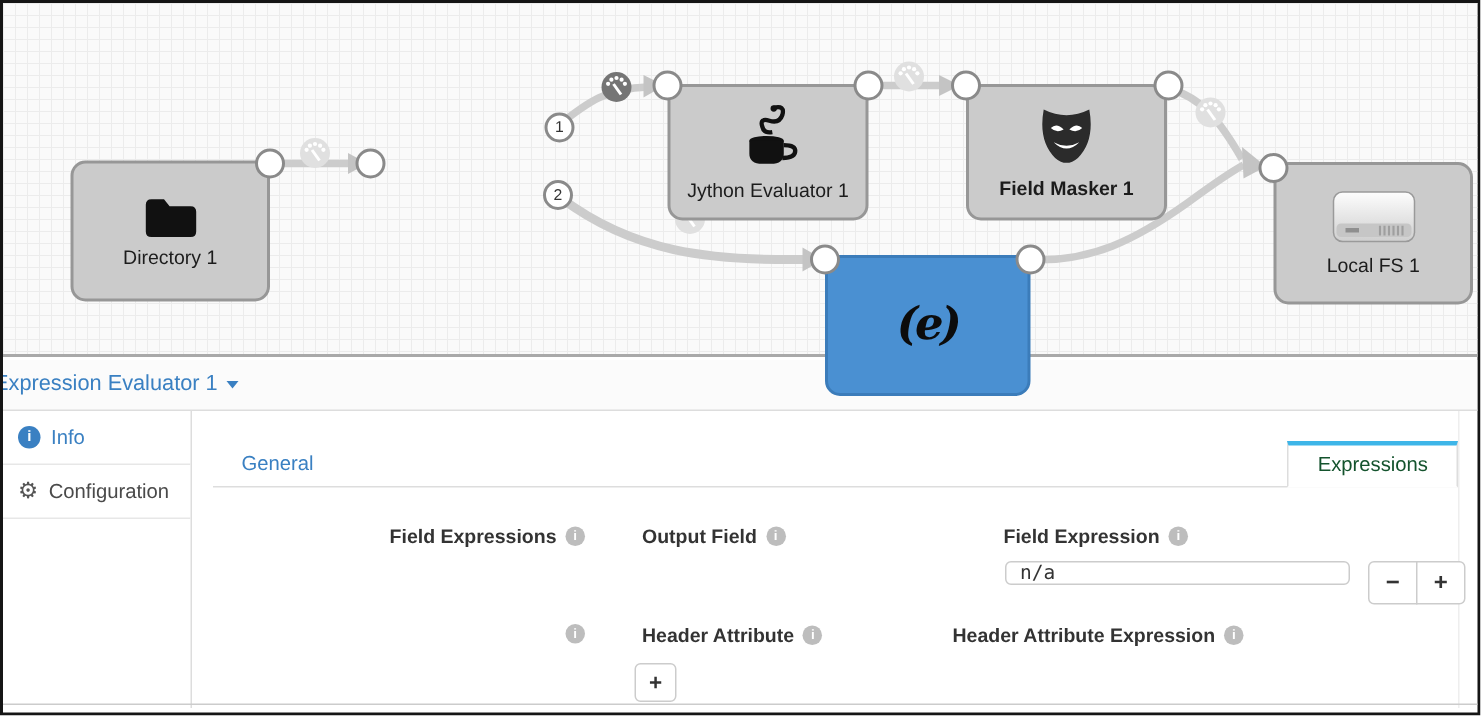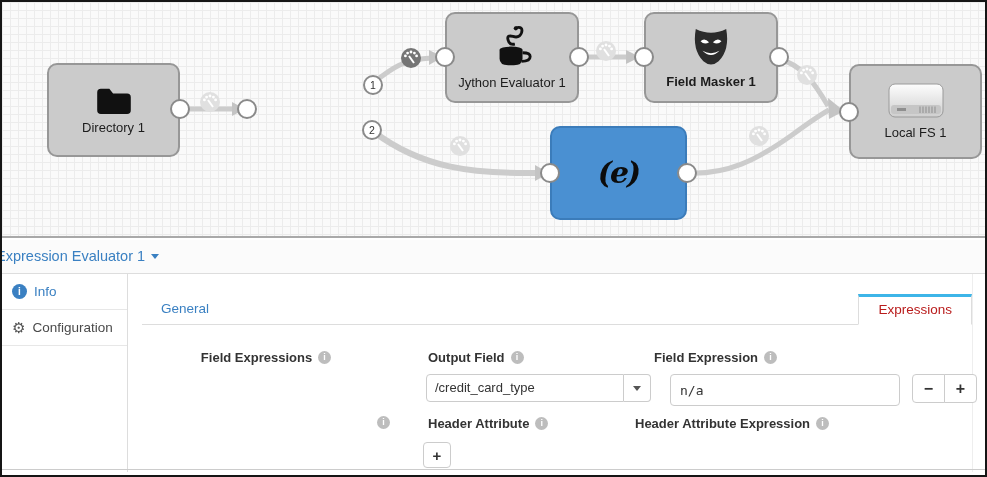--- a/index.html
+++ b/index.html
@@ -20,21 +20,21 @@
       linear-gradient(90deg, #ececec 1px, transparent 1px);
     background-size: 8px 8px;
     border-bottom: 2px solid #a9a9a9;
   }
   #links { position: absolute; left:0; top:0; z-index: 1; }
 
   .node {
     position: absolute; z-index: 2;
     background: #cbcbcb; border: 2px solid #979797; border-radius: 10px;
     display: flex; flex-direction: column; align-items: center; justify-content: center;
-    gap: 6px; color: #1c1c1c; font-size: 13px; text-align: center; cursor: pointer;
+    gap: 6px; color: #1c1c1c; font-size: 13px; text-align: center; cursor: pointer; margin-top: 44px;
   }
   .node .nlabel { line-height: 15px; }
   .node-blue { background: #4a90d2; border-color: #3b7cba; color: #fff; }
   .e-glyph { font-family: "DejaVu Serif", serif; font-style: italic; font-weight: bold;
              font-size: 30px; line-height: 30px; color: #0c0c0c; letter-spacing: -2px; }
 
   .port {
     position: absolute; z-index: 3; width: 20px; height: 20px; border-radius: 50%;
     background: #fff; border: 2px solid #8a8a8a; cursor: pointer;
     font-size: 10.5px; line-height: 16px; text-align: center; color: #333;
@@ -69,21 +69,21 @@
   }
   .gear-glyph { font-size: 15px; color: #555; line-height: 15px; }
 
   #tabs-row {
     position: absolute; left: 140px; top: 292px; width: 830px; height: 31px;
     display: flex; align-items: stretch; border-bottom: 1px solid #ddd; justify-content: space-between;
   }
   .tab { font-size: 13.5px; padding: 7px 19px; cursor: pointer; }
   .tab-inactive { color: #3a80c2; }
   .tab-active {
-    color: #b91c1c; background: #fff; margin-bottom: -1px;
+    color: #14532d; background: #fff; margin-bottom: -1px;
     border-top: 3px solid #3db5e8; border-left: 1px solid #ddd; border-right: 1px solid #ddd;
     border-bottom: 1px solid #fff; padding-top: 5px;
   }
 
   #panel-right-edge { position:absolute; left:970px; top:272px; height:198px; border-left:1px solid #eee; }
   #panel-bottom-line { position:absolute; left:0; top:467px; width:987px; border-top:1px solid #ccc; }
 
   .flabel { position: absolute; font-size: 13px; font-weight: bold; color: #333;
             display: inline-flex; align-items: center; gap: 6px; }
   .flabel.right { justify-content: flex-end; text-align: right; }
@@ -100,21 +100,21 @@
   }
   .select-caret-btn {
     width: 27px; background: #fff; border: 1px solid #ccc; border-left: none;
     border-radius: 0 4px 4px 0; display: flex; align-items: center; justify-content: center;
     cursor: pointer;
   }
   .select-caret-btn .tri { width:0; height:0; border-left:4px solid transparent;
     border-right:4px solid transparent; border-top:5px solid #555; }
 
   .text-input {
-    position: absolute; height: 32px; background: #fff; border: 1px solid #ccc;
+    position: absolute; height: 16px; background: #fff; border: 1px solid #ccc;
     border-radius: 4px; font-family: "DejaVu Sans Mono", monospace; font-size: 13px;
     color: #333; padding: 4px 9px; outline: none;
   }
 
   .btn-group { position: absolute; display: flex; }
   .gbtn {
     width: 33px; height: 29px; background: #fff; border: 1px solid #ccc;
     font-size: 16px; font-weight: bold; color: #333; cursor: pointer;
     display: flex; align-items: center; justify-content: center;
   }
@@ -266,39 +266,33 @@
     </div>
   </div>
 
   <div id="tabs-row">
     <div class="tab tab-inactive">General</div>
     <div class="tab tab-active">Expressions</div>
   </div>
   <div id="panel-right-edge"></div>
   <div id="panel-bottom-line"></div>
 
-  <div class="flabel right" style="left:140px; top:348px; width:248px;justify-content:center;">
+  <div class="flabel right" style="left:140px; top:348px; width:248px;">
     <span>Field Expressions</span>
     <span class="help-circle">i</span>
   </div>
   <div class="flabel" style="left:426px; top:348px;">
     <span>Output Field</span>
     <span class="help-circle">i</span>
   </div>
-  <div class="flabel" style="left:652px; top:348px;">
+  <div class="flabel" style="left:667px; top:348px;">
     <span>Field Expression</span>
     <span class="help-circle">i</span>
   </div>
 
-  <div class="select-group" style="left:424px; top:372px;">
-    <div class="select-value">/credit_card_type</div>
-    <div class="select-caret-btn">
-      <span class="tri"></span>
-    </div>
-  </div>
   <input class="text-input" style="left: 668px; top: 372px; width: 230px;" value="n/a">
   <div class="btn-group" style="left:910px; top:372px;">
     <button class="gbtn">−</button>
     <button class="gbtn">+</button>
   </div>
 
   <div class="flabel right" style="left:140px; top:414px; width:248px;">
     <span class="help-circle">i</span>
   </div>
   <div class="flabel" style="left:426px; top:414px;">

